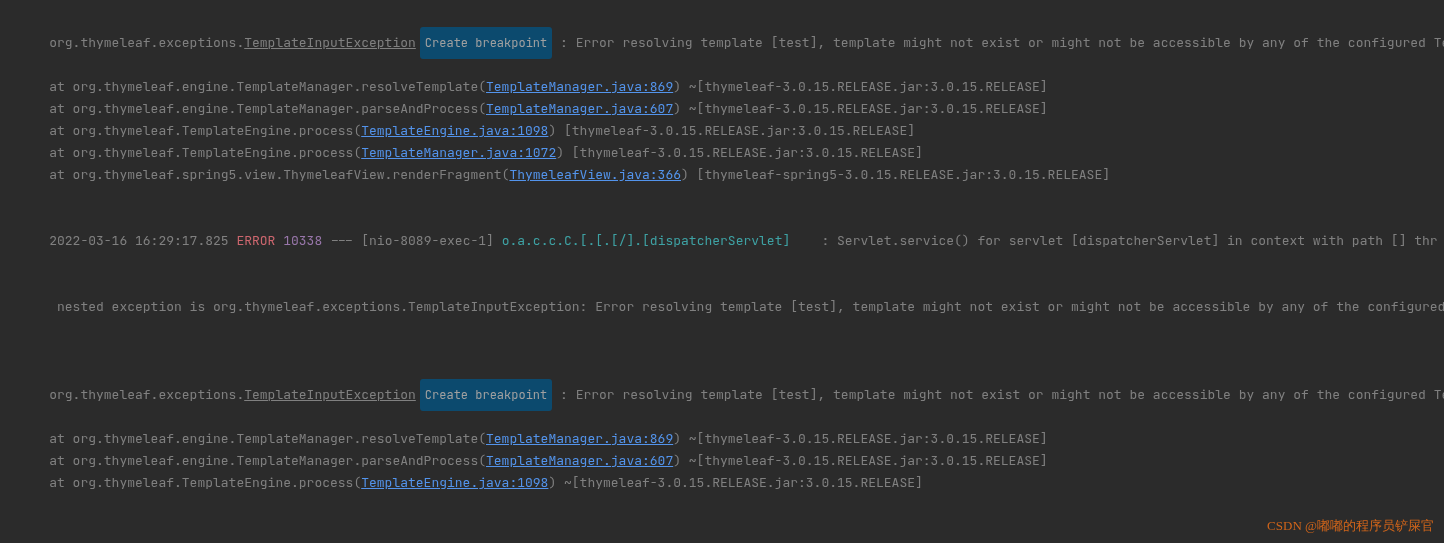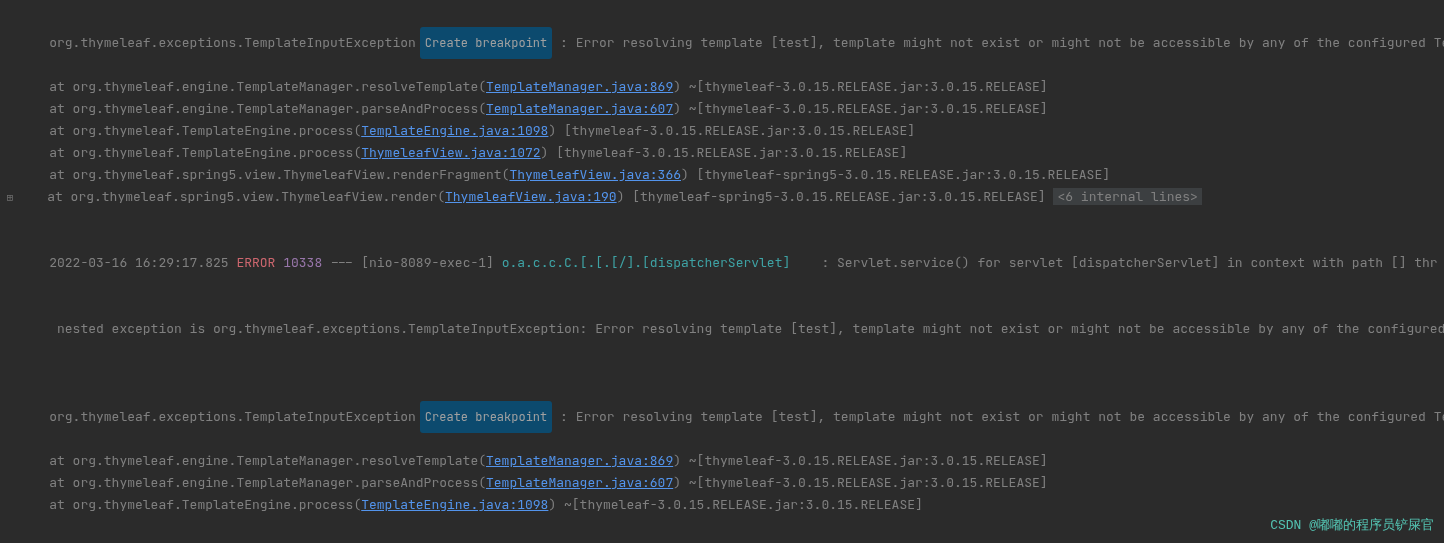--- a/index.html
+++ b/index.html
@@ -21,21 +21,21 @@
     display: inline-block;
     width: 12px;
     margin-left: -14px;
     color: #6c6c6c;
     text-align: center;
     font-size: 11px;
     cursor: pointer;
   }
   .plain { color: #808080; }
   .link { color: #5394ec; text-decoration: underline; cursor: pointer; }
-  .exlink { color: #808080; cursor: pointer; }
+  .exlink { color: #808080; text-decoration: underline; cursor: pointer; }
   .bp-btn {
     background: #0c4a6e;
     color: #a0a0a0;
     border-radius: 3px;
     padding: 8px 5px;
     margin-left: 4px;
     font-size: 12px;
     cursor: pointer;
   }
   .folded {
@@ -46,42 +46,41 @@
   }
   .ts { color: #808080; }
   .err { color: #cc666e; }
   .pid { color: #9876aa; }
   .logger { color: #3ea2a4; }
   .blank { height: 22px; }
   .watermark {
     position: fixed;
     right: 10px;
     bottom: 6px;
-    color: #5eead4;
+    color: #f97316;
     font-size: 13px;
     opacity: 0.8;
-    font-family: Liberation Mono, monospace;
+    font-family: Liberation Serif, serif;
   }
 </style>
 </head>
 <body>
 
 <div class="pad">
 
   <div class="line">
     <span class="plain">org.thymeleaf.exceptions.</span><span class="exlink">TemplateInputException</span><span class="bp-btn">Create breakpoint</span><span class="plain"> : Error resolving template [test], template might not exist or might not be accessible by any of the configured Temp</span>
   </div>
 
   <div id="block1-frames">
       <div class="line"><span class="plain">    at org.thymeleaf.engine.TemplateManager.resolveTemplate(</span><span class="link">TemplateManager.java:869</span><span class="plain">) ~[thymeleaf-3.0.15.RELEASE.jar:3.0.15.RELEASE]</span></div>
       <div class="line"><span class="plain">    at org.thymeleaf.engine.TemplateManager.parseAndProcess(</span><span class="link">TemplateManager.java:607</span><span class="plain">) ~[thymeleaf-3.0.15.RELEASE.jar:3.0.15.RELEASE]</span></div>
       <div class="line"><span class="plain">    at org.thymeleaf.TemplateEngine.process(</span><span class="link">TemplateEngine.java:1098</span><span class="plain">) [thymeleaf-3.0.15.RELEASE.jar:3.0.15.RELEASE]</span></div>
-      <div class="line"><span class="plain">    at org.thymeleaf.TemplateEngine.process(</span><span class="link">ThymeleafView.java:1072</span><span class="plain">) [thymeleaf-3.0.15.RELEASE.jar:3.0.15.RELEASE]</span></div>
+      <div class="line"><span class="plain">    at org.thymeleaf.TemplateEngine.process(</span><span class="link">TemplateManager.java:1072</span><span class="plain">) [thymeleaf-3.0.15.RELEASE.jar:3.0.15.RELEASE]</span></div>
       <div class="line"><span class="plain">    at org.thymeleaf.spring5.view.ThymeleafView.renderFragment(</span><span class="link">ThymeleafView.java:366</span><span class="plain">) [thymeleaf-spring5-3.0.15.RELEASE.jar:3.0.15.RELEASE]</span></div>
-      <div class="line"><span class="gutter-cell">⊞</span><span class="plain">    at org.thymeleaf.spring5.view.ThymeleafView.render(</span><span class="link">ThymeleafView.java:190</span><span class="plain">) [thymeleaf-spring5-3.0.15.RELEASE.jar:3.0.15.RELEASE] </span><span class="folded">&lt;6 internal lines&gt;</span></div>
     </div>
 
   <div class="blank"></div>
 
   <div class="line">
     <span class="ts">2022-03-16 16:29:17.825 </span><span class="err">ERROR</span><span class="pid"> 10338</span><span class="plain"> --- [nio-8089-exec-1] </span><span class="logger">o.a.c.c.C.[.[.[/].[dispatcherServlet]   </span><span class="plain"> : Servlet.service() for servlet [dispatcherServlet] in context with path [] thr</span>
   </div>
   <div class="line">
     <span class="plain"> nested exception is org.thymeleaf.exceptions.TemplateInputException: Error resolving template [test], template might not exist or might not be accessible by any of the configured</span>
   </div>

